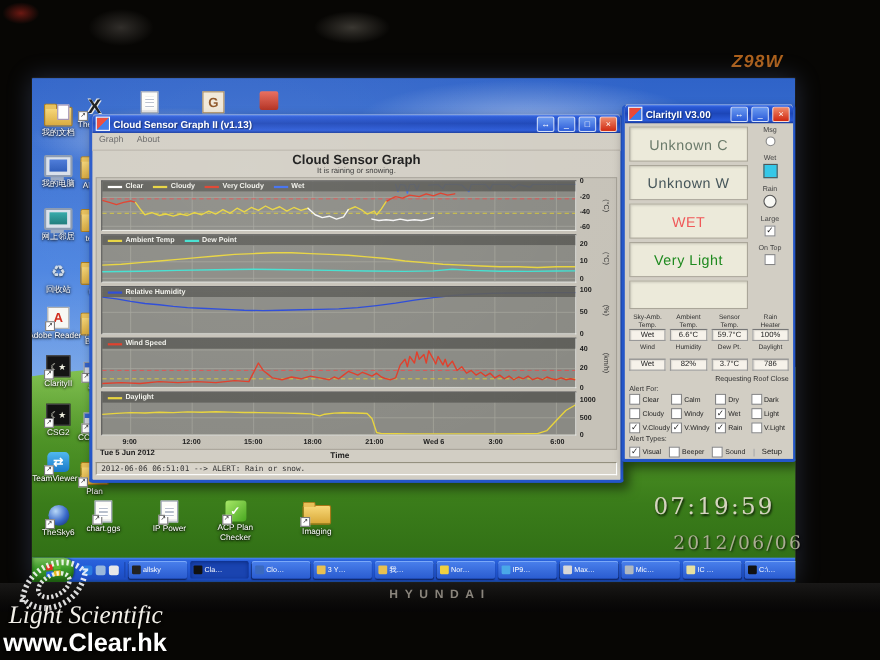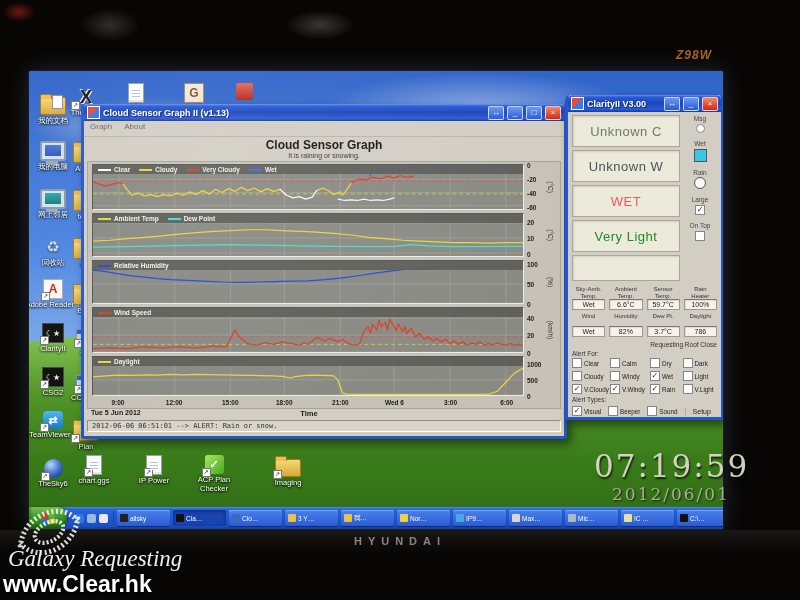--- a/index.html
+++ b/index.html
@@ -5,21 +5,21 @@
   html,body{margin:0;padding:0}
   body{width:800px;height:600px;background:#070604;position:relative;overflow:hidden;
        font-family:"Liberation Sans",sans-serif;}
   
   .smudge-red{position:absolute;left:2px;top:2px;width:34px;height:20px;
     background:radial-gradient(rgba(190,40,30,.55),transparent 70%);}
   .blob1{position:absolute;left:80px;top:8px;width:60px;height:34px;
     background:radial-gradient(rgba(90,85,80,.5),transparent 70%);}
   .blob2{position:absolute;left:285px;top:10px;width:70px;height:30px;
     background:radial-gradient(rgba(120,115,105,.45),transparent 70%);}
-  .model-label{position:absolute;right:88px;top:48px;color:#b5651d;font-size:12px;
+  .model-label{position:absolute;right:88px;top:48px;color:#b5651d;font-size:16px;
     font-weight:bold;font-style:italic;letter-spacing:1px;opacity:.95;}
   .bezel-bottom{position:absolute;left:0;right:0;top:530px;height:26px;
     background:linear-gradient(180deg,#191817,#0c0b0a 60%,#060505);}
   .brand-label{position:absolute;left:0;right:0;top:535px;text-align:center;color:#a09a90;
     font-size:11px;font-weight:bold;letter-spacing:6px;opacity:.85;}
   
   .screen{position:absolute;left:28px;top:70px;width:694px;height:458px;overflow:hidden;
     border:1px solid #1c1c1c;border-radius:2px;
     background:linear-gradient(180deg,#2f63c8 0%,#4a83e0 38%,#8db6ec 68%,#cfe2f5 100%);
     box-shadow:0 0 22px rgba(130,160,230,.22);}
@@ -175,21 +175,21 @@
       box-shadow:inset 0 1px 0 #7aa8f8,0 1px 1px rgba(0,0,20,.5);}
   .tbt.active{background:#1a44b0;box-shadow:inset 0 1px 4px #0a2a80;}
   .ti{width:8px;height:8px;flex:none;border-radius:1px;}
   
   .galaxy{position:absolute;left:8px;top:490px;width:82px;height:82px;opacity:.95;}
   .wm-brand{position:absolute;left:8px;top:546px;font-family:"Liberation Serif",serif;
       font-style:italic;font-size:23px;color:#f2efe8;text-shadow:0 1px 3px #000;}
   .wm-url{position:absolute;left:3px;top:571px;font-size:23px;font-weight:bold;color:#fff;
       text-shadow:0 1px 3px #000;}
   .ts-time{position:absolute;left:594px;top:448px;font-family:"DejaVu Serif",serif;
-      font-size:31px;color:rgba(228,222,206,.92);letter-spacing:2px;
+      font-size:21px;color:rgba(228,222,206,.92);letter-spacing:2px;
       text-shadow:1px 2px 2px rgba(0,0,0,.75);}
   .ts-date{position:absolute;left:612px;top:484px;font-family:"DejaVu Serif",serif;
       font-size:17px;color:rgba(195,188,172,.85);letter-spacing:2px;
       text-shadow:1px 1px 2px rgba(0,0,0,.7);}
 </style>
 </head>
 <body>
 
 <div class="smudge-red"></div>
 <div class="blob1"></div>
@@ -799,17 +799,17 @@
 <div class="bezel-bottom"></div>
 <div class="brand-label">HYUNDAI</div>
 
 <svg class="galaxy" viewBox="0 0 80 80">
   <g fill="none" stroke="#ffffff" opacity="0.9">
     <path d="M12,56 C 14,24 52,10 68,30" stroke-width="5" stroke-dasharray="2 2.5"></path>
     <path d="M68,26 C 66,58 28,72 12,52" stroke-width="5" stroke-dasharray="2 2.5"></path>
     <ellipse cx="40" cy="41" rx="15" ry="9" stroke-width="4" stroke-dasharray="2 2" transform="rotate(-28 40 41)"></ellipse>
   </g>
 </svg>
-<div class="wm-brand">Galaxy Requesting</div>
+<div class="wm-brand">Light Scientific</div>
 <div class="wm-url">www.Clear.hk</div>
 
 <div class="ts-time">07:19:59</div>
-<div class="ts-date">2012/06/01</div>
+<div class="ts-date">2012/06/06</div>
 
 </body></html>

